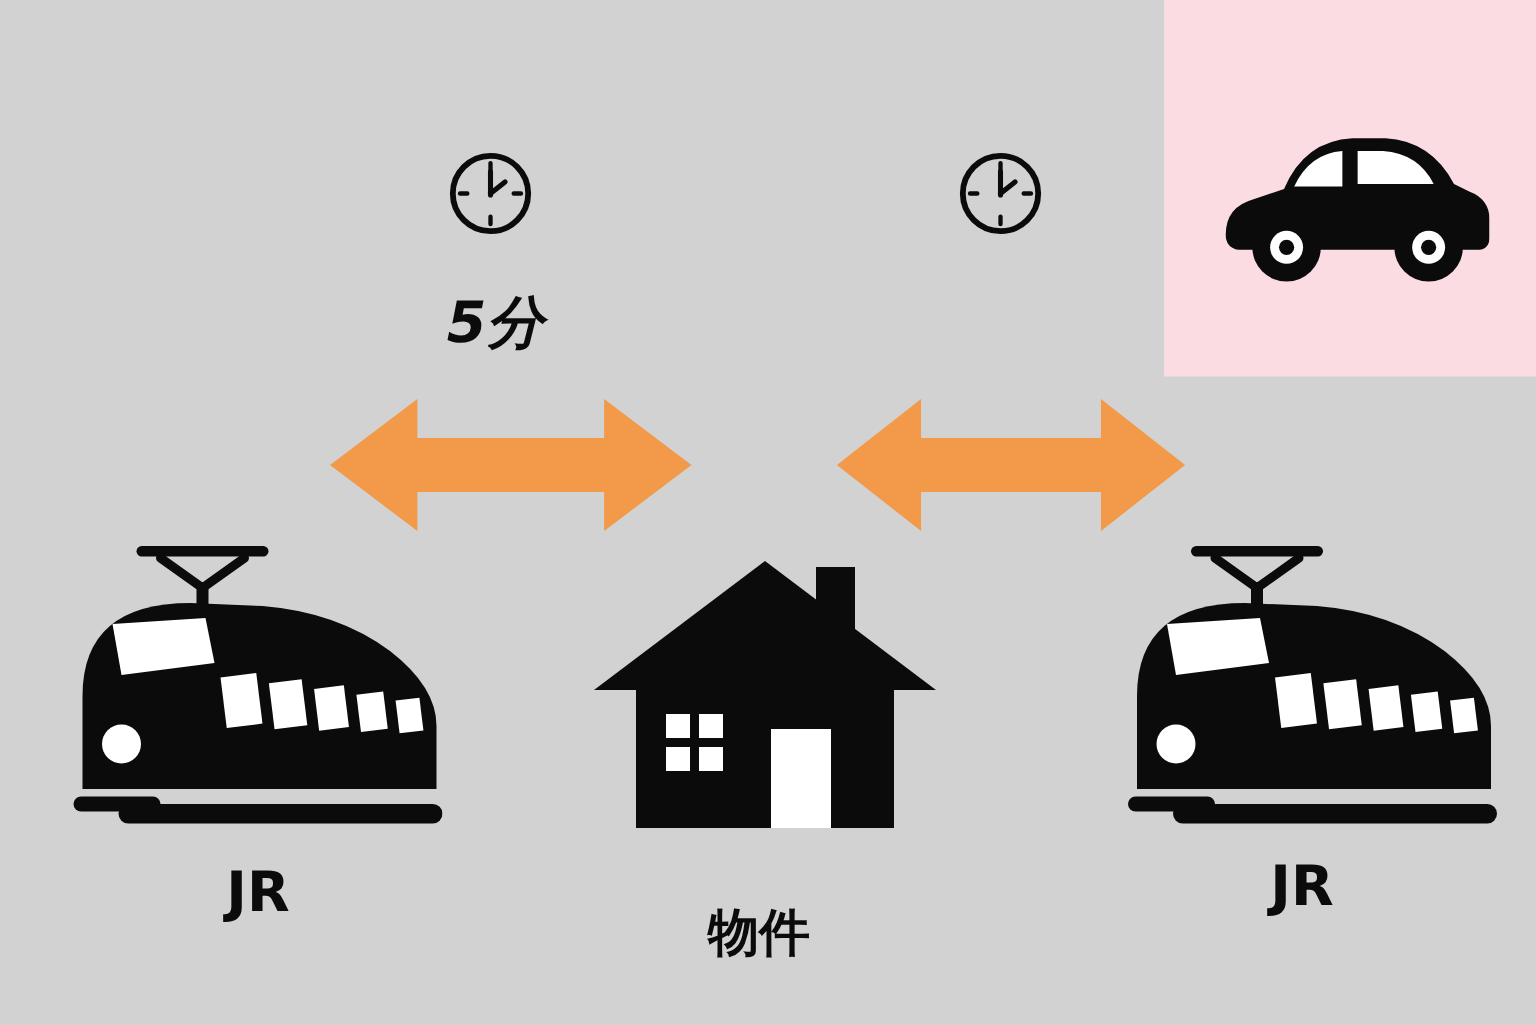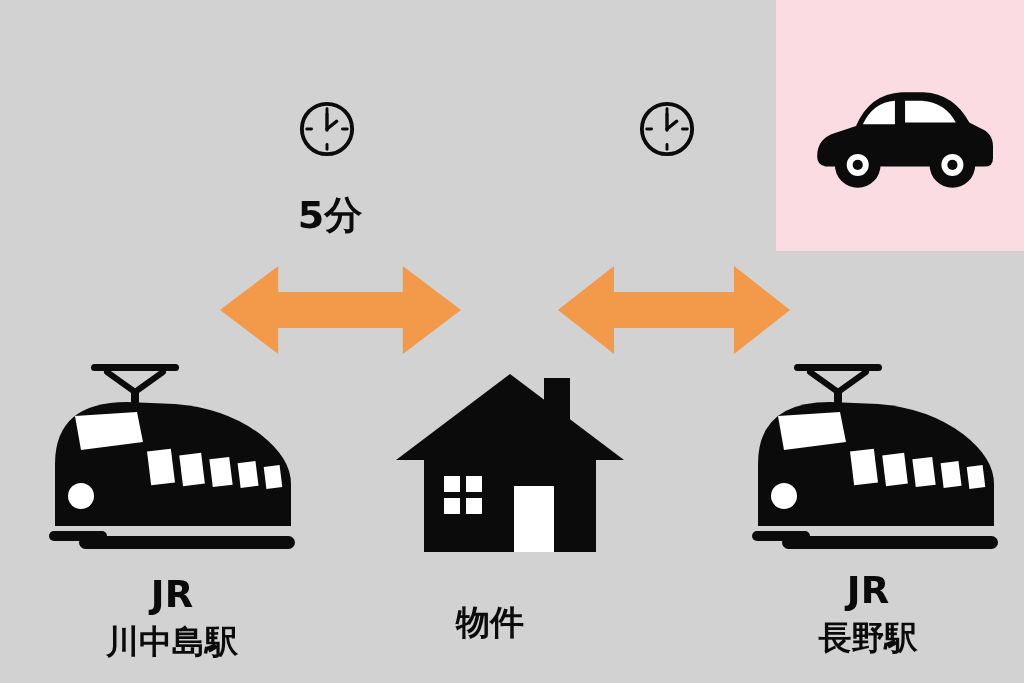--- a/index.html
+++ b/index.html
@@ -22,21 +22,21 @@
     display:flex;align-items:center;justify-content:center;
   }
   .car{width:186px;height:138px;}
 
   .clock{position:absolute;width:58px;height:58px;}
   .clock-left{left:298px;top:100px;}
   .clock-right{left:638px;top:100px;}
 
   .time{
     position:absolute;transform:translateX(-50%);
-    font-size:38px;font-weight:700;white-space:nowrap;
+    font-size:38px;font-weight:700;white-space:nowrap;font-style:italic;
   }
   .time-left{left:330px;top:190px;}
   .time-right{left:680px;top:190px;}
 
   .arrow{position:absolute;color:var(--arrow-orange,#F2994A);}
   .arrow-left{left:218px;top:262px;width:245px;height:96px;}
   .arrow-right{left:556px;top:262px;width:236px;height:96px;}
 
   .train{position:absolute;width:250px;height:205px;}
   .train-left{left:45px;top:358px;}
@@ -45,21 +45,21 @@
   .house{position:absolute;left:394px;top:370px;width:232px;height:190px;}
 
   .label{
     position:absolute;transform:translateX(-50%);
     text-align:center;font-weight:700;line-height:1.35;white-space:nowrap;
   }
   .label-left{left:172px;top:570px;}
   .label-right{left:868px;top:566px;}
   .station-line{font-size:37px;}
   .station-name{font-size:33px;}
-  .property-label{left:490px;top:600px;font-size:34px;}
+  .property-label{left:506px;top:600px;font-size:34px;}
 </style>
 </head>
 <body>
 
 <div class="stage">
 
   <div class="pink-panel">
     <div class="car">
       <svg viewBox="0 0 220 160">
         <path class="ink" d="M12 116 Q12 94 34 88 L58 80 Q74 42 112 40 L138 40 Q174 42 192 76 L204 82 Q220 88 220 104 L220 118 Q220 128 210 128 L22 128 Q12 126 12 116 Z"></path>
@@ -155,23 +155,21 @@
       <rect class="cutout" x="166" y="100" width="20" height="28" transform="rotate(-7 176 114)"></rect>
       <rect class="cutout" x="194" y="104" width="18" height="25" transform="rotate(-7 203 116)"></rect>
       <rect class="cutout" x="220" y="108" width="16" height="22" transform="rotate(-7 228 119)"></rect>
       <rect class="ink" x="4" y="173" width="58" height="10" rx="5"></rect>
       <rect class="ink" x="34" y="178" width="216" height="13" rx="6.5"></rect>
     </svg>
   </div>
 
   <div class="label label-left">
     <div class="station-line">JR</div>
-    <div class="station-name">川中島駅</div>
   </div>
 
   <div class="label property-label">物件</div>
 
   <div class="label label-right">
     <div class="station-line">JR</div>
-    <div class="station-name">長野駅</div>
   </div>
 
 </div>
 
 </body></html>

